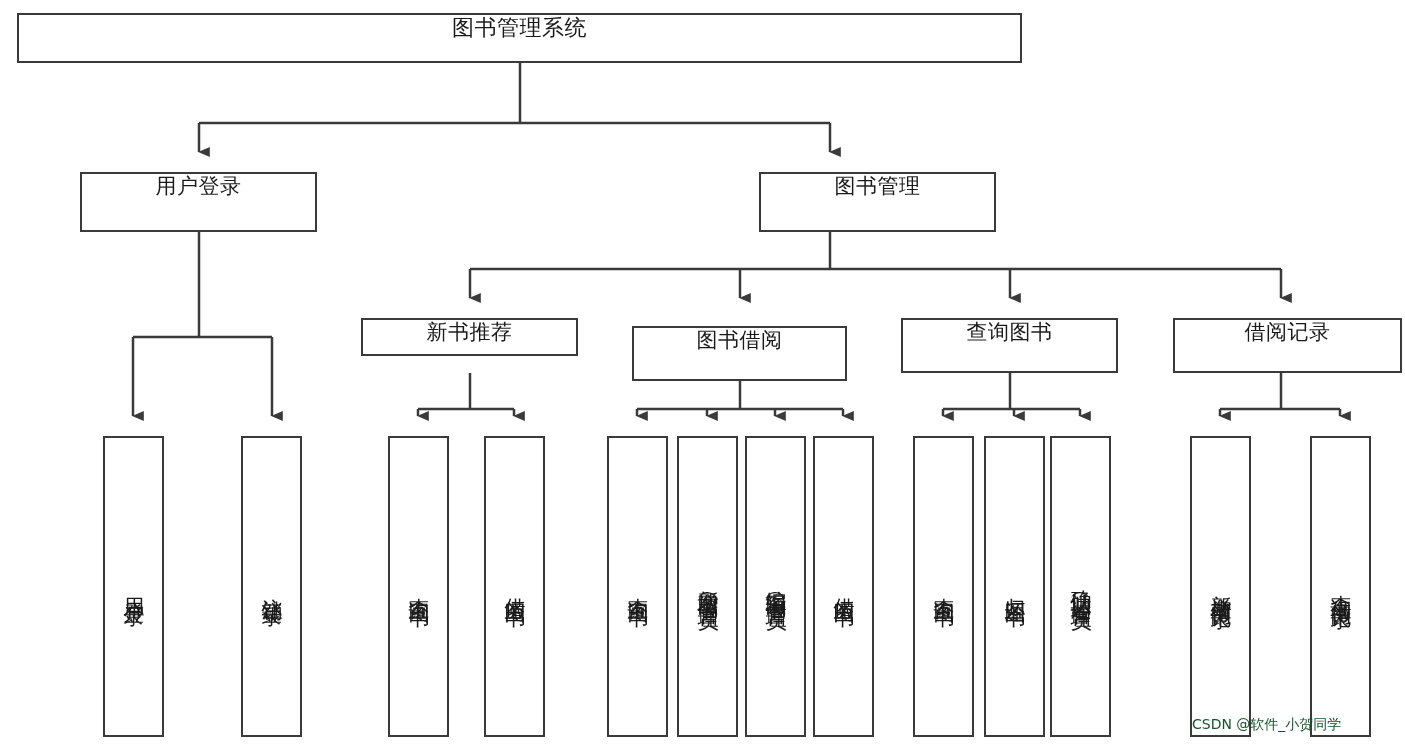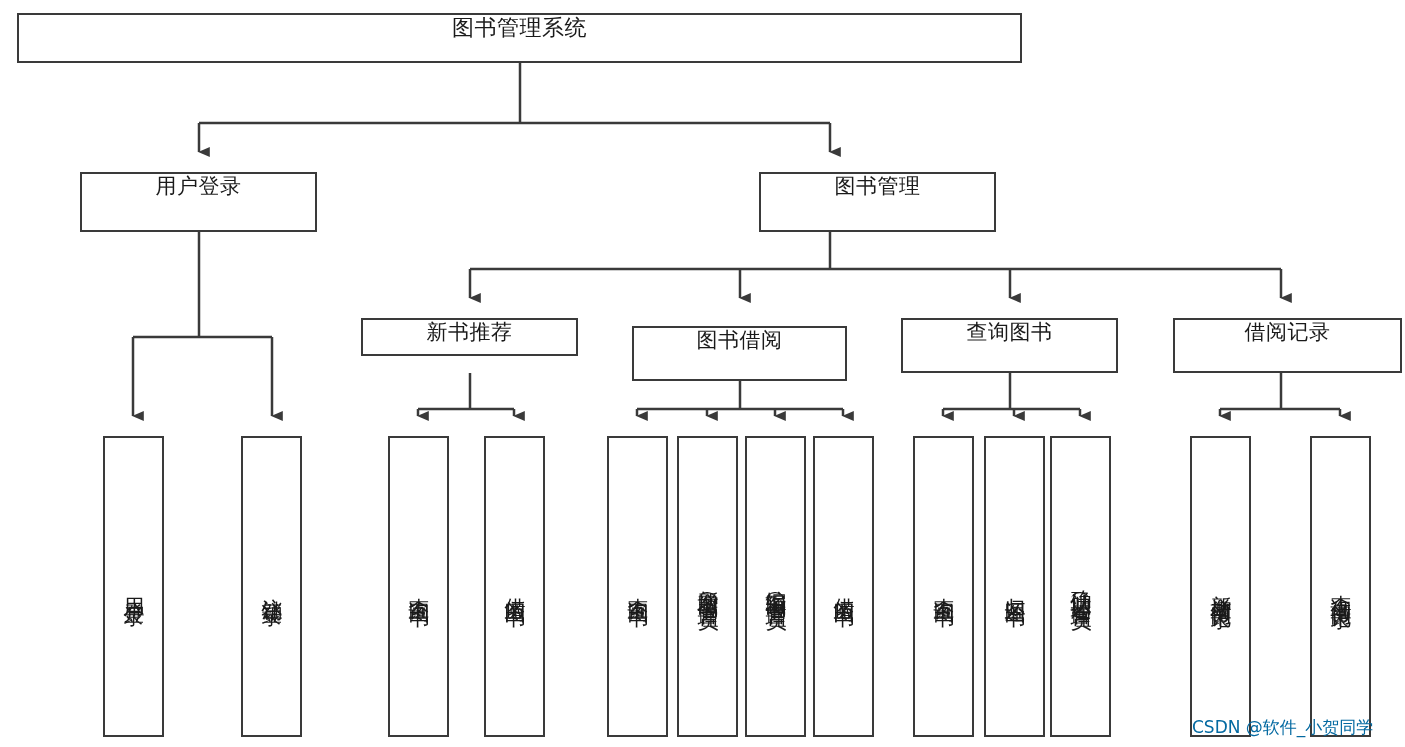--- a/index.html
+++ b/index.html
@@ -65,22 +65,22 @@
   }
   .edge-line {
     stroke: #3a3a3a;
     stroke-width: 2.5;
     fill: none;
   }
   .watermark {
     position: absolute;
     left: 1192px;
     top: 716px;
-    font-size: 17px;
-    color: #0369a1;
+    font-size: 14px;
+    color: #14532d;
     white-space: nowrap;
     font-family: "DejaVu Sans", "Liberation Sans", sans-serif;
   }
 </style>
 </head>
 <body>
 
 <div id="diagram-canvas">
 
   <svg class="edges" viewBox="0 0 1405 747" xmlns="http://www.w3.org/2000/svg">

